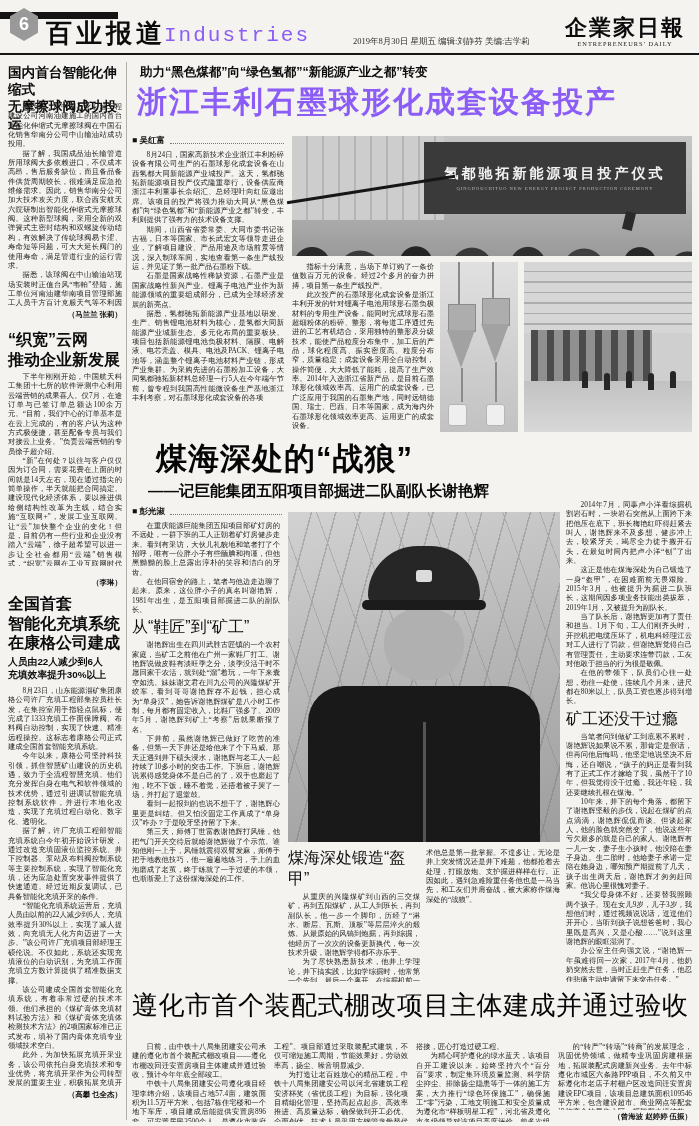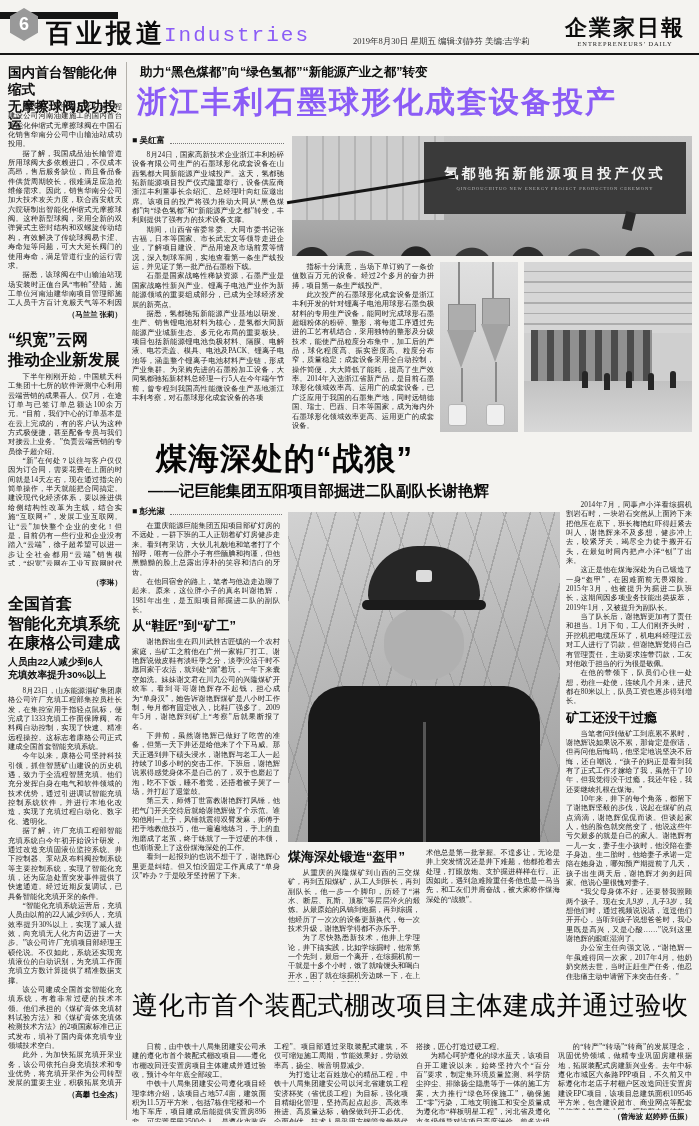--- a/index.html
+++ b/index.html
@@ -5,21 +5,21 @@
   html,body{margin:0;padding:0;}
   body{width:699px;height:1126px;position:relative;background:#f4f3f0;color:#1c1c1c;
        font-family:"Liberation Serif","DejaVu Serif",serif;overflow:hidden;}
   .abs{position:absolute;}
   .clip{overflow:hidden;}
   .sans{font-family:"Liberation Sans","DejaVu Sans",sans-serif;}
   .mono{font-family:"Liberation Mono","DejaVu Sans Mono",monospace;}
   .bp{font-size:7.3px;line-height:9.35px;text-align:justify;text-indent:2em;margin:0;color:#222;}
   .sign{font-size:7.5px;font-weight:bold;text-align:right;color:#111;}
   .lt-title{font-weight:bold;color:#0d0d0d;}
-  .sub-head{font-size:13px;font-weight:bold;margin:3px 0 2px 0;color:#0d0d0d;}
+  .sub-head{font-size:16px;font-weight:normal;margin:3px 0 2px 0;color:#0d0d0d;}
   .byline{display:flex;align-items:center;font-size:8.5px;font-weight:bold;color:#111;text-align:center;}
   .byline .dots{flex:1;border-bottom:1.5px dotted #777;margin-left:5px;height:55%;}
   .vrule{width:1px;background:#b3b0aa;}
   .photo{background:#c9c9c9;}
   
   .pc{background:linear-gradient(180deg,#c6c6c6 0%,#b2b2b2 55%,#9a9a9a 100%);}
   .pc-wall{position:absolute;left:0;top:0;width:38%;height:70%;
     background:repeating-linear-gradient(90deg,#cdcdcd 0 14px,#b5b5b5 14px 16px);}
   .pc-banner{position:absolute;left:33%;top:5%;right:1.5%;height:60%;background:#3a3a3a;
     display:flex;flex-direction:column;justify-content:center;align-items:center;}
@@ -185,22 +185,22 @@
   <span>■ 彭光淑</span>
     <span class="dots"></span>
 </div>
 
 <div class="abs clip" style="left:132px;top:521px;width:148px;height:460px;">
   <p class="bp">在重庆能源巨能集团五阳项目部矿灯房的不远处，一群下班的工人正朝着矿灯房健步走来。看到有采访，大伙儿礼貌地和笔者打了个招呼，唯有一位胖小子有些腼腆和拘谨，但他黑黝黝的脸上总露出淳朴的笑容和洁白的牙齿。</p>
   <p class="bp">在他回宿舍的路上，笔者与他边走边聊了起来。原来，这位胖小子的真名叫谢艳辉，1981年出生，是五阳项目部掘进二队的副队长。</p>
   <div class="sub-head sans">从“鞋匠”到“矿工”</div>
   <p class="bp">谢艳辉出生在四川武胜古匠镇的一个农村家庭，当矿工之前他在广州一家鞋厂打工。谢艳辉说做皮鞋有淡旺季之分，淡季没活干时不愿回家干农活，就到处“溜”着玩，一年下来囊空如洗。妹妹谢文君在川九公司的兴隆煤矿开绞车，看到哥哥谢艳辉存不起钱，担心成为“单身汉”，她告诉谢艳辉煤矿是八小时工作制，每月都有固定收入，比鞋厂强多了。2009年5月，谢艳辉到矿上“考察”后就果断报了名。</p>
   <p class="bp">下井前，虽然谢艳辉已做好了吃苦的准备，但第一天下井还是给他来了个下马威。那天正遇到井下碛头浸水，谢艳辉与老工人一起持续了10多小时的突击工作。下班后，谢艳辉说累得感觉身体不是自己的了，双手也磨起了泡，吃不下饭，睡不着觉，还捂着被子哭了一场，并打起了退堂鼓。</p>
+  <p class="bp">看到一起报到的也说不想干了，谢艳辉心里更是纠结。但又怕没固定工作真成了“单身汉”咋办？于是咬牙坚持留了下来。</p>
   <p class="bp">第三天，师傅丁世富教谢艳辉打风锤，他把气门开关交待后就给谢艳辉做了个示范。谁知他刚一上手，风锤就震得双臂发麻，师傅手把手地教他技巧，他一遍遍地练习，手上的血泡磨成了老茧，终于练就了一手过硬的本领，也渐渐爱上了这份煤海深处的工作。</p>
-  <p class="bp">看到一起报到的也说不想干了，谢艳辉心里更是纠结。但又怕没固定工作真成了“单身汉”咋办？于是咬牙坚持留了下来。</p>
 </div>
 
 <div class="abs photo pm" style="left:288px;top:512px;width:272px;height:330px;">
   <div class="pm-branches"></div>
   <div class="pm-body"></div>
   <div class="pm-zip"></div>
   <div class="pm-face"></div>
   <div class="pm-helmet"></div>
   <div class="pm-lamp"></div>
   <div class="pm-brim"></div>

